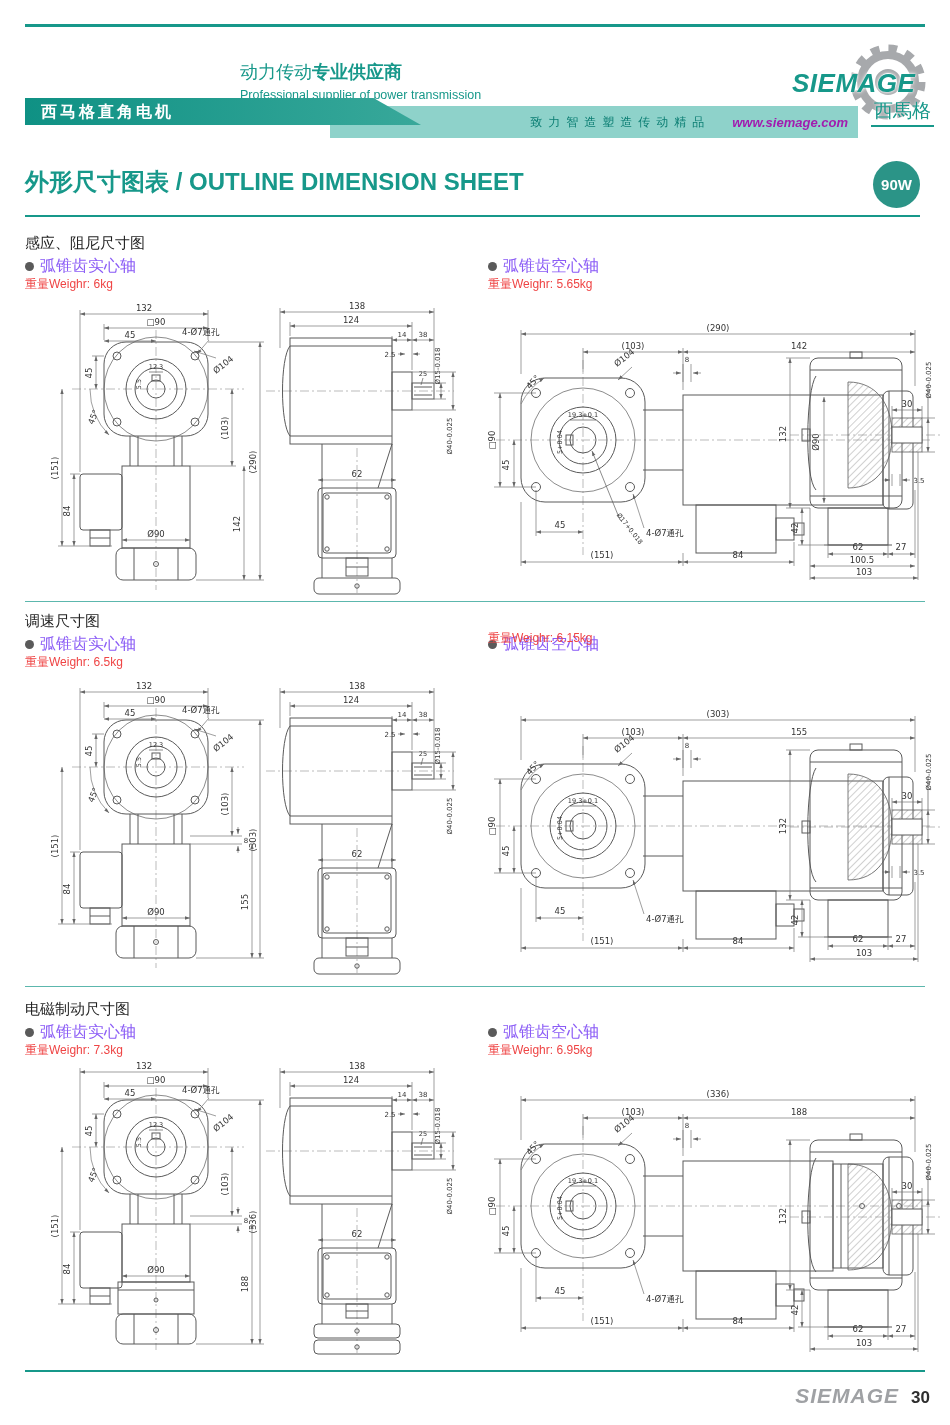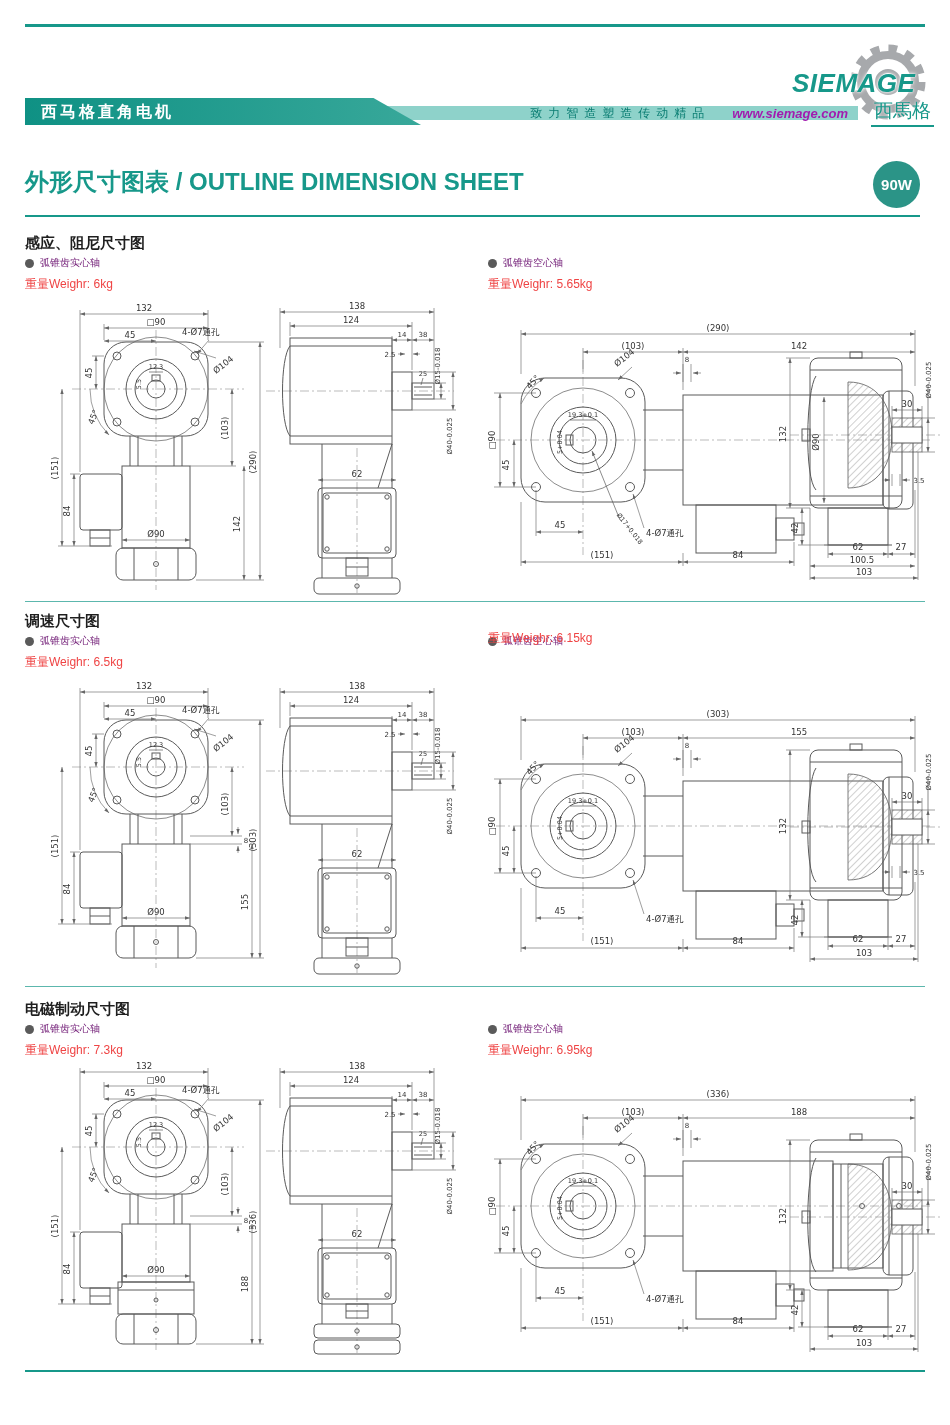--- a/index.html
+++ b/index.html
@@ -8,41 +8,41 @@
   font-family:"Liberation Sans","DejaVu Sans",sans-serif;overflow:hidden}
 .rule{position:absolute;background:#17988a}
 
 .series{position:absolute;left:25px;top:48px;display:flex;align-items:flex-end;color:#17988a}
 .series .big{font-size:46px;font-weight:bold;line-height:1}
 .series .small{font-size:21px;margin:0 0 5px 7px}
 .supplier{position:absolute;left:240px;top:60px;color:#17988a}
 .supplier .cn{font-size:18px}
 .supplier .cn b{font-weight:bold}
 .supplier .en{font-size:12.5px;margin-top:4px}
-.strip{position:absolute;left:330px;top:106px;width:528px;height:14px;background:#8ed2ca;
+.strip{position:absolute;left:330px;top:106px;width:528px;height:32px;background:#8ed2ca;
   display:flex;align-items:center;justify-content:flex-end;gap:22px;padding-right:10px;z-index:1}
 .strip .slogan{font-size:12px;letter-spacing:6px;color:#0b7e73}
 .strip .site{font-size:13px;font-weight:bold;font-style:italic;color:#a21caf}
 .banner{position:absolute;left:25px;top:98px;width:396px;height:27px;z-index:2;
   background:linear-gradient(90deg,#0f9184,#38a89a);
   clip-path:polygon(0 0,88% 0,100% 100%,0 100%);
   color:#fff;font-size:16px;font-weight:bold;letter-spacing:3px;line-height:27px;padding-left:16px}
 .logo{position:absolute;left:792px;top:42px;width:146px;height:86px}
 .logo .gear{position:absolute;right:2px;top:-8px}
 .logo .brand{position:absolute;left:0;top:26px;font-size:26px;font-weight:bold;font-style:italic;
   color:#17988a;letter-spacing:.5px;z-index:2;text-shadow:0 0 4px #fff,0 0 2px #fff}
 .logo .brandcn{position:absolute;right:4px;top:56px;font-size:19px;color:#17988a;
   border-bottom:2px solid #17988a;padding:0 3px 1px;z-index:2;text-shadow:0 0 3px #fff}
 
 .page-title{position:absolute;left:25px;top:166px;font-size:24px;font-weight:bold;color:#17988a}
 .badge{position:absolute;left:873px;top:161px;width:47px;height:47px;border-radius:50%;
   background:#2b9487;color:#fff;font-size:15px;font-weight:bold;display:flex;align-items:center;justify-content:center}
 
-.sec-h{position:absolute;font-size:15px;font-weight:bold;color:#1f1f1f}
-.bullet{position:absolute;font-size:10px;color:#701a75;display:flex;align-items:center;gap:6px}
+.sec-h{position:absolute;font-size:15px;font-weight:normal;color:#1f1f1f}
+.bullet{position:absolute;font-size:16px;color:#8b5cf6;display:flex;align-items:center;gap:6px}
 .dot{width:9px;height:9px;border-radius:50%;background:#5a5a5a;display:inline-block}
 .weight{position:absolute;font-size:12px;color:#ef4444}
 
 .footer{position:absolute;left:690px;top:1384px;width:240px;text-align:right}
 .footer .fb{font-size:21px;font-weight:bold;font-style:italic;color:#9fa1a4;letter-spacing:1px}
 .footer .pg{font-size:17px;font-weight:bold;color:#2e2e2e;margin-left:12px}
 
 svg.draw{position:absolute;overflow:visible}
 svg.draw line,svg.draw path,svg.draw rect,svg.draw circle,svg.draw polyline{fill:none;stroke:#5a5a5a;stroke-width:1}
 svg.draw .thin{stroke-width:.7}
@@ -67,20 +67,24 @@
         </marker>
 <pattern id="hat" width="5" height="5" patternUnits="userSpaceOnUse" patternTransform="rotate(45)">
           <line x1="0" y1="0" x2="0" y2="5" stroke="#8a8a8a" stroke-width="0.8"></line>
         </pattern>
 </defs>
 </svg>
 
 <div class="rule" style="left:25px;top:24px;width:900px;height:3px"></div>
 
 
+<div class="supplier">
+  <div class="cn"><span>动力传动</span><b>专业供应商</b></div>
+  <div class="en">Professional supplier of power transmission</div>
+</div>
 
 <div class="strip">
   <span class="slogan">致力智造塑造传动精品</span>
   <span class="site">www.siemage.com</span>
 </div>
 <div class="banner">西马格直角电机</div>
 
 <div class="logo">
   <svg class="gear" width="96" height="96" viewBox="0 0 96 96">
     <circle cx="48" cy="48" r="33" fill="none" stroke="#a7a9ac" stroke-width="9" stroke-dasharray="8.5 8.8"></circle>
@@ -861,14 +865,17 @@
       <text x="82" y="220">62</text>
 <line class="d" x1="112" y1="224" x2="139" y2="224" marker-start="url(#arw)" marker-end="url(#arw)"></line>
       <text x="125" y="220">27</text>
 <line class="d" x1="34" y1="178" x2="34" y2="240"></line>
       <line class="d" x1="142" y1="122" x2="142" y2="240"></line>
       <line class="d" x1="34" y1="237" x2="142" y2="237" marker-start="url(#arw)" marker-end="url(#arw)"></line>
       <text x="88" y="234">103</text>
 </svg>
 
 <div class="rule" style="left:25px;top:1370px;width:900px;height:2px"></div>
-
+<div class="footer">
+  <span class="fb">SIEMAGE</span><span class="pg">30</span>
 </div>
 
+</div>
+
 </body></html>

